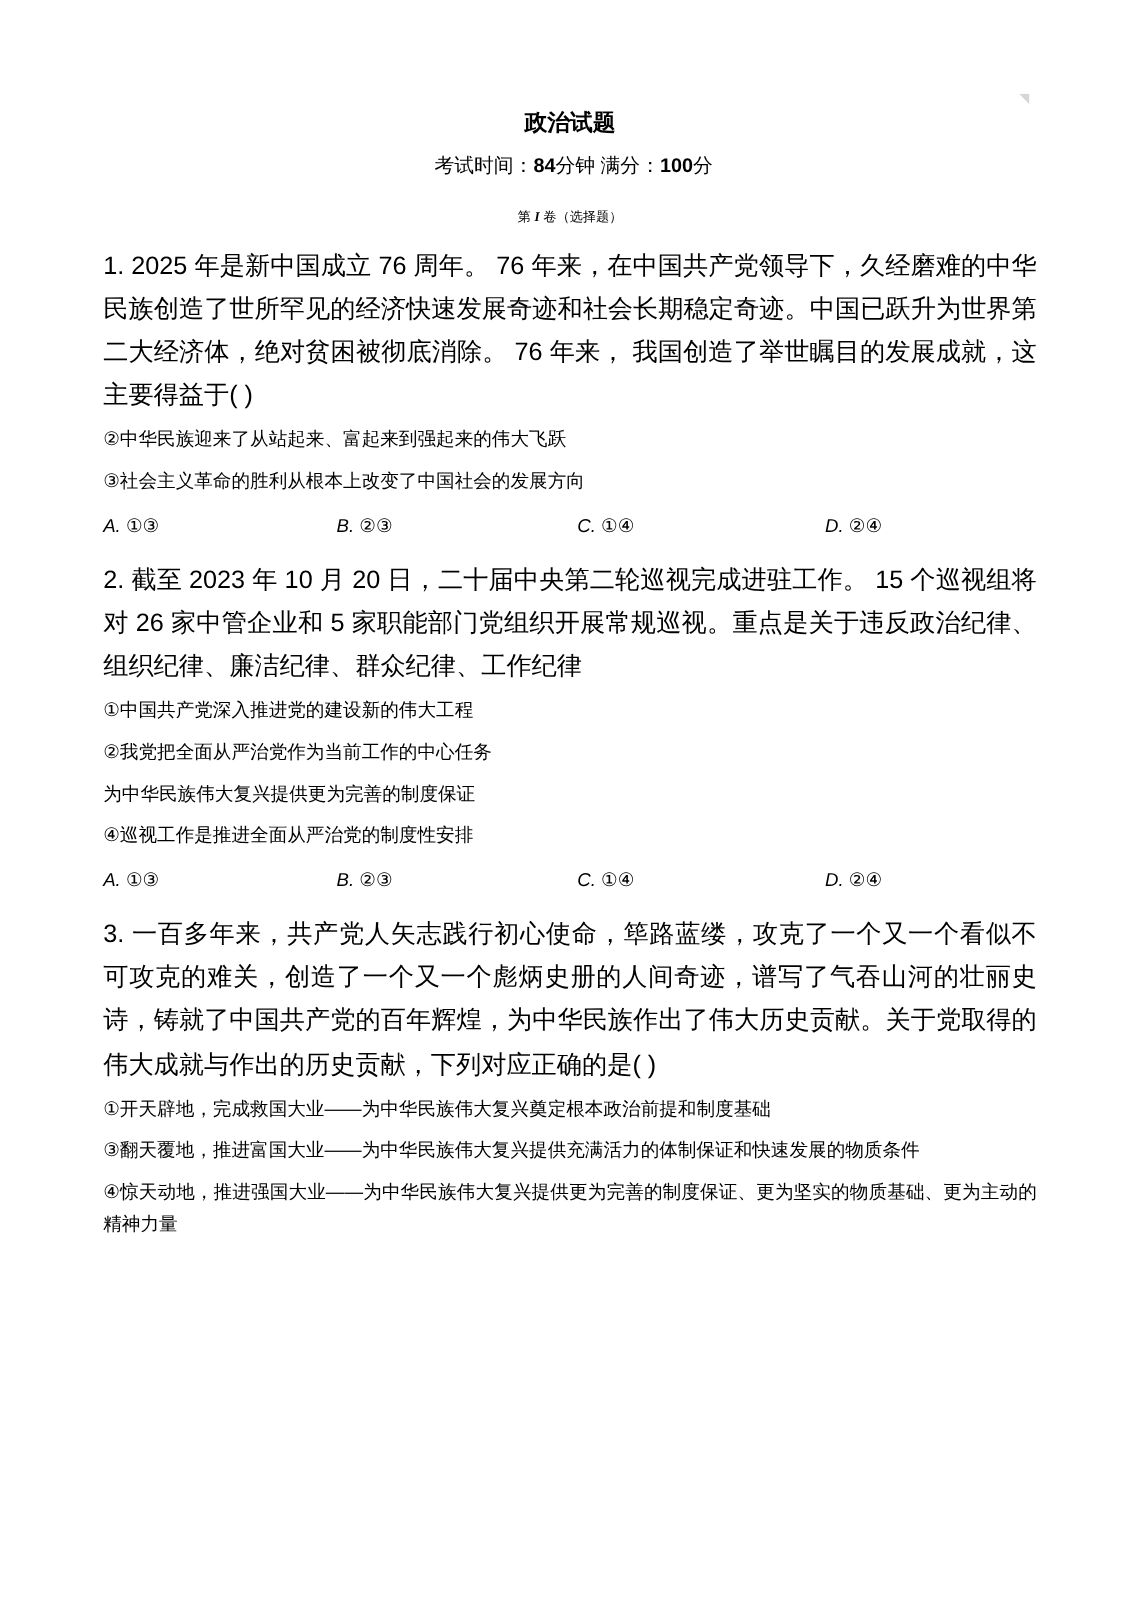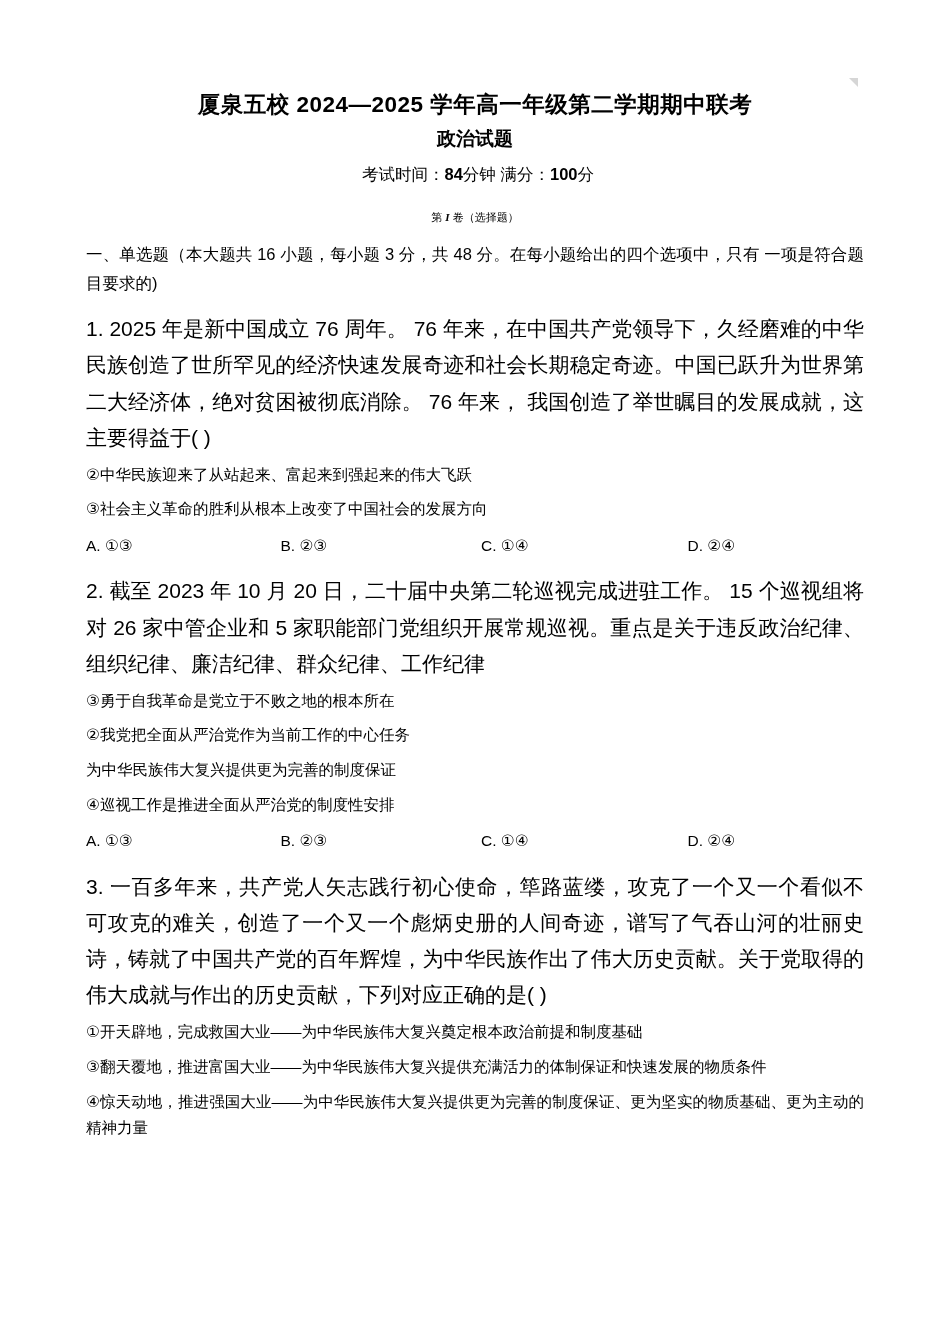--- a/index.html
+++ b/index.html
@@ -78,20 +78,21 @@
     text-align: justify;
   }
   .opt-row {
     display: flex;
     font-size: 15.5px;
     line-height: 1.7;
     margin: 10px 0 14px 0;
   }
   .opt-row > div {
     width: 25%;
+    font-style: italic;
   }
   .opt-row > div:nth-child(1) { padding-left: 0px; }
   .opt-row > div:nth-child(2) { padding-left: 18px; }
   .opt-row > div:nth-child(3) { padding-left: 24px; }
   .opt-row > div:nth-child(4) { padding-left: 30px; }
   .corner-mark {
     position: absolute;
     top: 78px;
     right: 92px;
     width: 9px;
@@ -107,50 +108,48 @@
 </style>
 </head>
 <body>
 
 <div class="page">
 
   <div class="corner-mark">
       <span></span>
     </div>
 
-  <h1 class="doc-title">厦泉五校 2024—2025 学年高一年级第二学期期中联考</h1>
   <h2 class="doc-subtitle">政治试题</h2>
 
   <div class="exam-info">
     <span>考试时间：</span><b>84</b><span>分钟  满分：</span><b>100</b><span>分</span>
   </div>
 
   <div class="section-head">
     <span>第</span>
     <span class="roman">I</span>
     <span>卷（选择题）</span>
   </div>
 
-  <div class="part-intro">一、单选题（本大题共 16 小题，每小题 3 分，共 48 分。在每小题给出的四个选项中，只有 一项是符合题目要求的)</div>
 
   <div class="q-block">
     <div class="q-stem">1. 2025 年是新中国成立 76 周年。 76 年来，在中国共产党领导下，久经磨难的中华民族创造了世所罕见的经济快速发展奇迹和社会长期稳定奇迹。中国已跃升为世界第二大经济体，绝对贫困被彻底消除。 76 年来， 我国创造了举世瞩目的发展成就，这主要得益于(        )</div>
     <div class="q-line">②中华民族迎来了从站起来、富起来到强起来的伟大飞跃</div>
     <div class="q-line">③社会主义革命的胜利从根本上改变了中国社会的发展方向</div>
     <div class="opt-row">
       <div>A. ①③</div>
       <div>B. ②③</div>
       <div>C. ①④</div>
       <div>D. ②④</div>
     </div>
   </div>
 
   <div class="q-block">
     <div class="q-stem">2. 截至 2023 年 10 月 20 日，二十届中央第二轮巡视完成进驻工作。 15 个巡视组将对 26 家中管企业和 5 家职能部门党组织开展常规巡视。重点是关于违反政治纪律、组织纪律、廉洁纪律、群众纪律、工作纪律</div>
-    <div class="q-line">③勇于自我革命是党立于不败之地的根本所在</div>
+    <div class="q-line">①中国共产党深入推进党的建设新的伟大工程</div>
     <div class="q-line">②我党把全面从严治党作为当前工作的中心任务</div>
     <div class="q-line">为中华民族伟大复兴提供更为完善的制度保证</div>
     <div class="q-line">④巡视工作是推进全面从严治党的制度性安排</div>
     <div class="opt-row">
       <div>A. ①③</div>
       <div>B. ②③</div>
       <div>C. ①④</div>
       <div>D. ②④</div>
     </div>
   </div>

